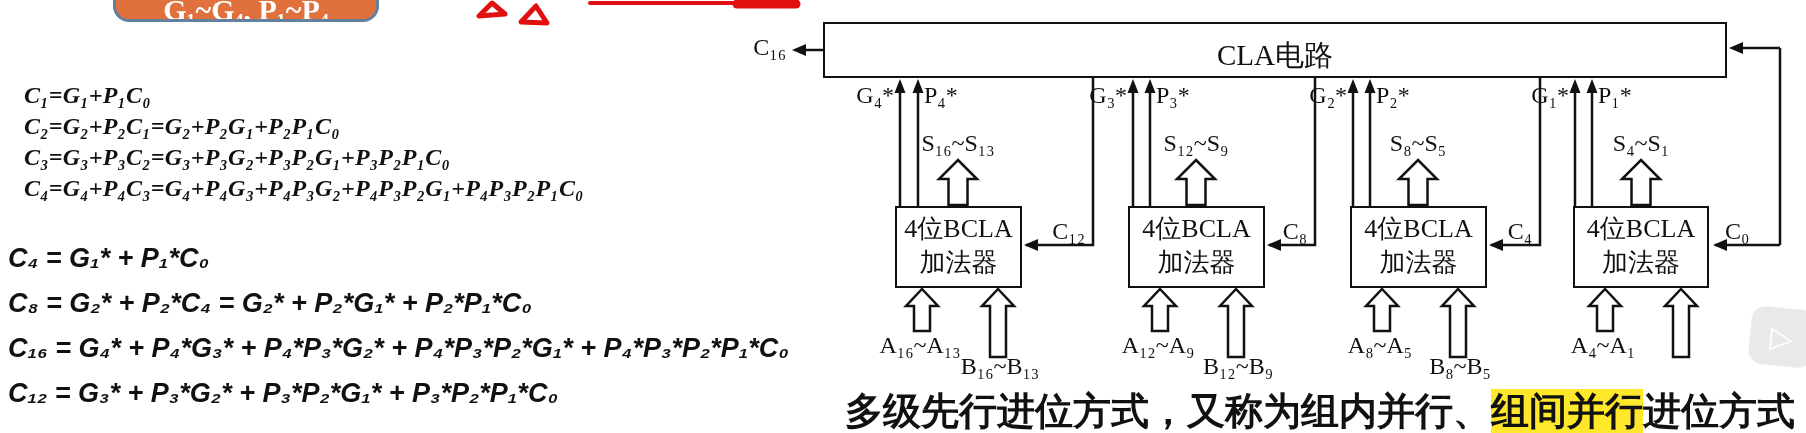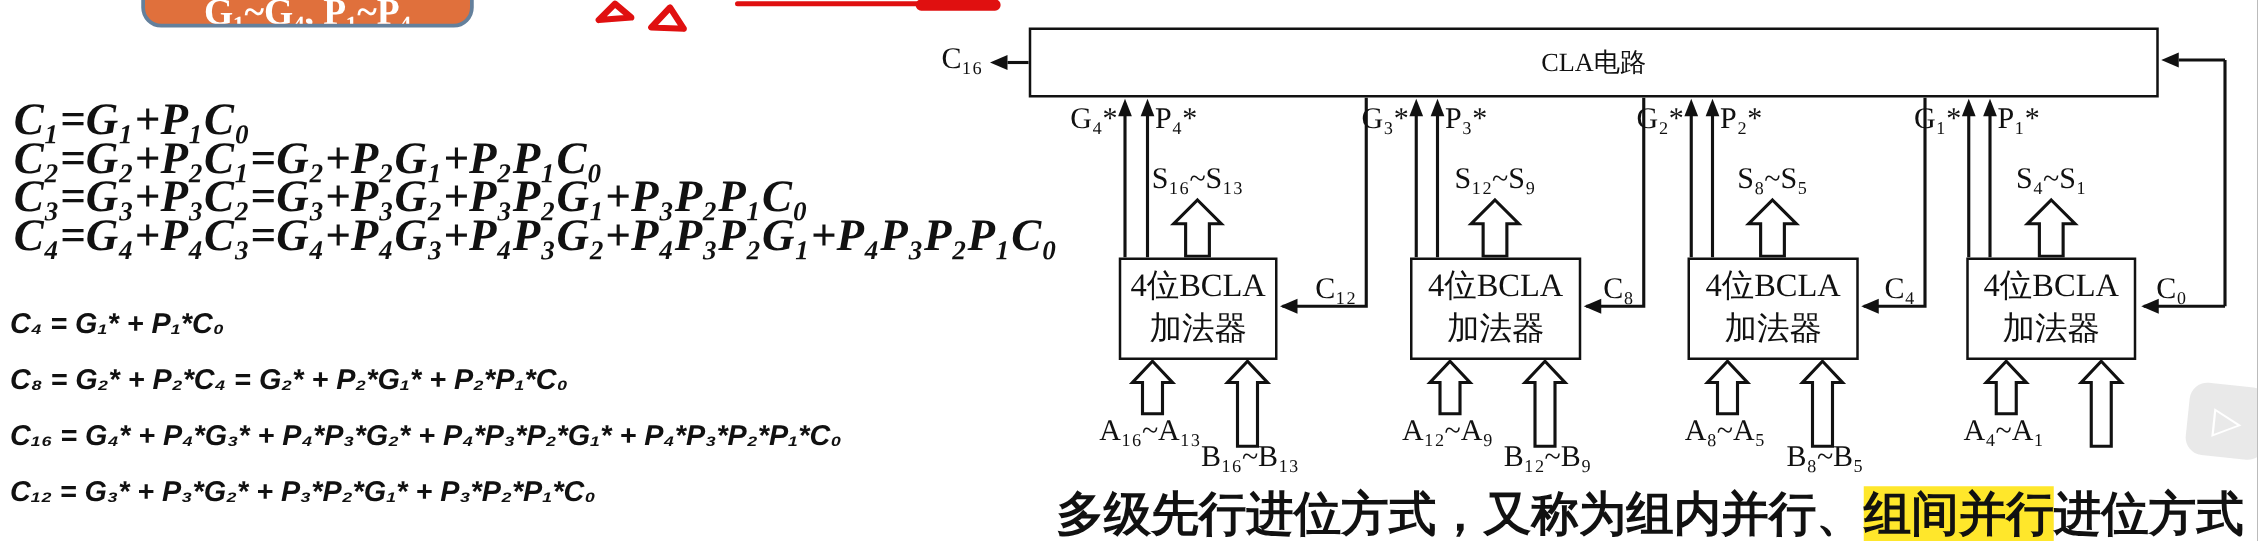--- a/index.html
+++ b/index.html
@@ -13,34 +13,34 @@
     background:#e0703c;border:3px solid #64809c;border-radius:16px;
     overflow:hidden;
   }
   .chip-text{
     position:absolute;left:0;right:0;bottom:-8px;text-align:center;
     color:#fff;font-weight:bold;font-size:30px;font-family:"Liberation Serif",serif;
     white-space:nowrap;
   }
   
   .serif-formulas{
-    position:absolute;left:11px;top:80px;font-style:italic;font-weight:bold;
-    font-size:36px;line-height:31px;white-space:nowrap;letter-spacing:.2px;
+    position:absolute;left:24px;top:80px;font-style:italic;font-weight:bold;
+    font-size:24px;line-height:31px;white-space:nowrap;letter-spacing:.2px;
   }
   .bold-formulas{
     position:absolute;left:8px;top:236px;
     font-family:"Liberation Sans",sans-serif;font-weight:bold;font-style:italic;
-    font-size:23px;line-height:45px;white-space:nowrap;
+    font-size:27px;line-height:45px;white-space:nowrap;
   }
   
   .box{position:absolute;border:2.5px solid #111;background:#fff;box-sizing:border-box;}
   .cla-box{left:823px;top:22px;width:904px;height:56px;}
   .cla-label{
     position:absolute;left:0;right:0;top:12px;text-align:center;
-    font-size:21px;white-space:nowrap;
+    font-size:29px;white-space:nowrap;
   }
   .adder{top:206px;height:82px;text-align:center;font-size:26px;line-height:34px;padding-top:4px;}
   .dlabel{position:absolute;font-size:24px;white-space:nowrap;}
   .r{text-align:right;}
   .c{text-align:center;}
   svg.wires{position:absolute;left:0;top:0;z-index:0;}
   .layer{position:absolute;left:0;top:0;z-index:1;width:100%;height:100%;pointer-events:none;}
   .layer>*{pointer-events:auto;}
   
   .caption{

